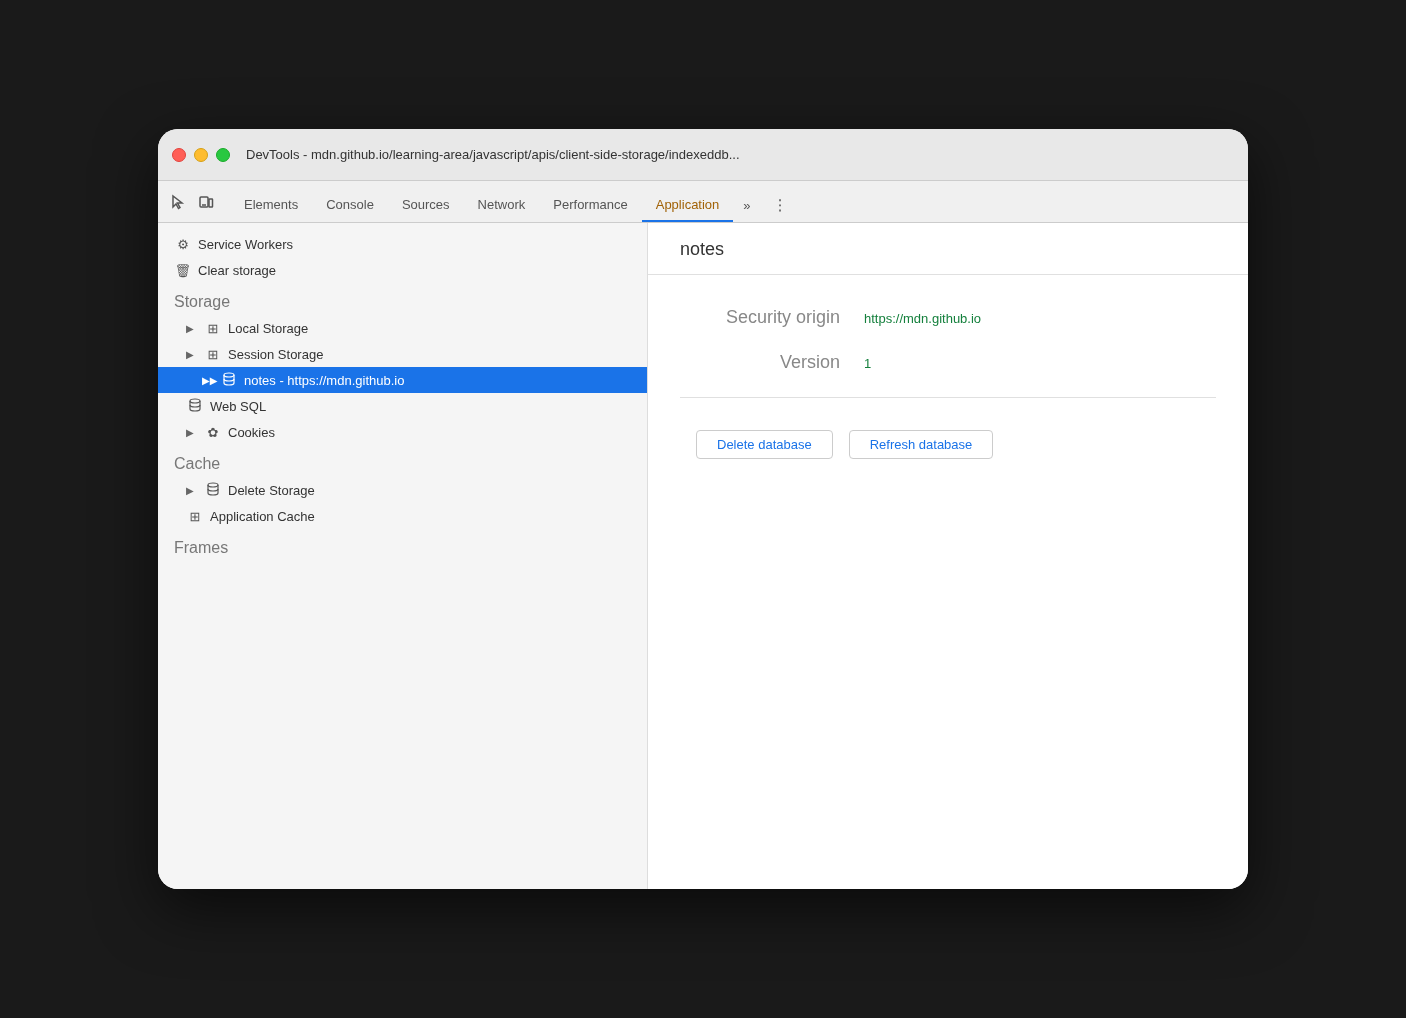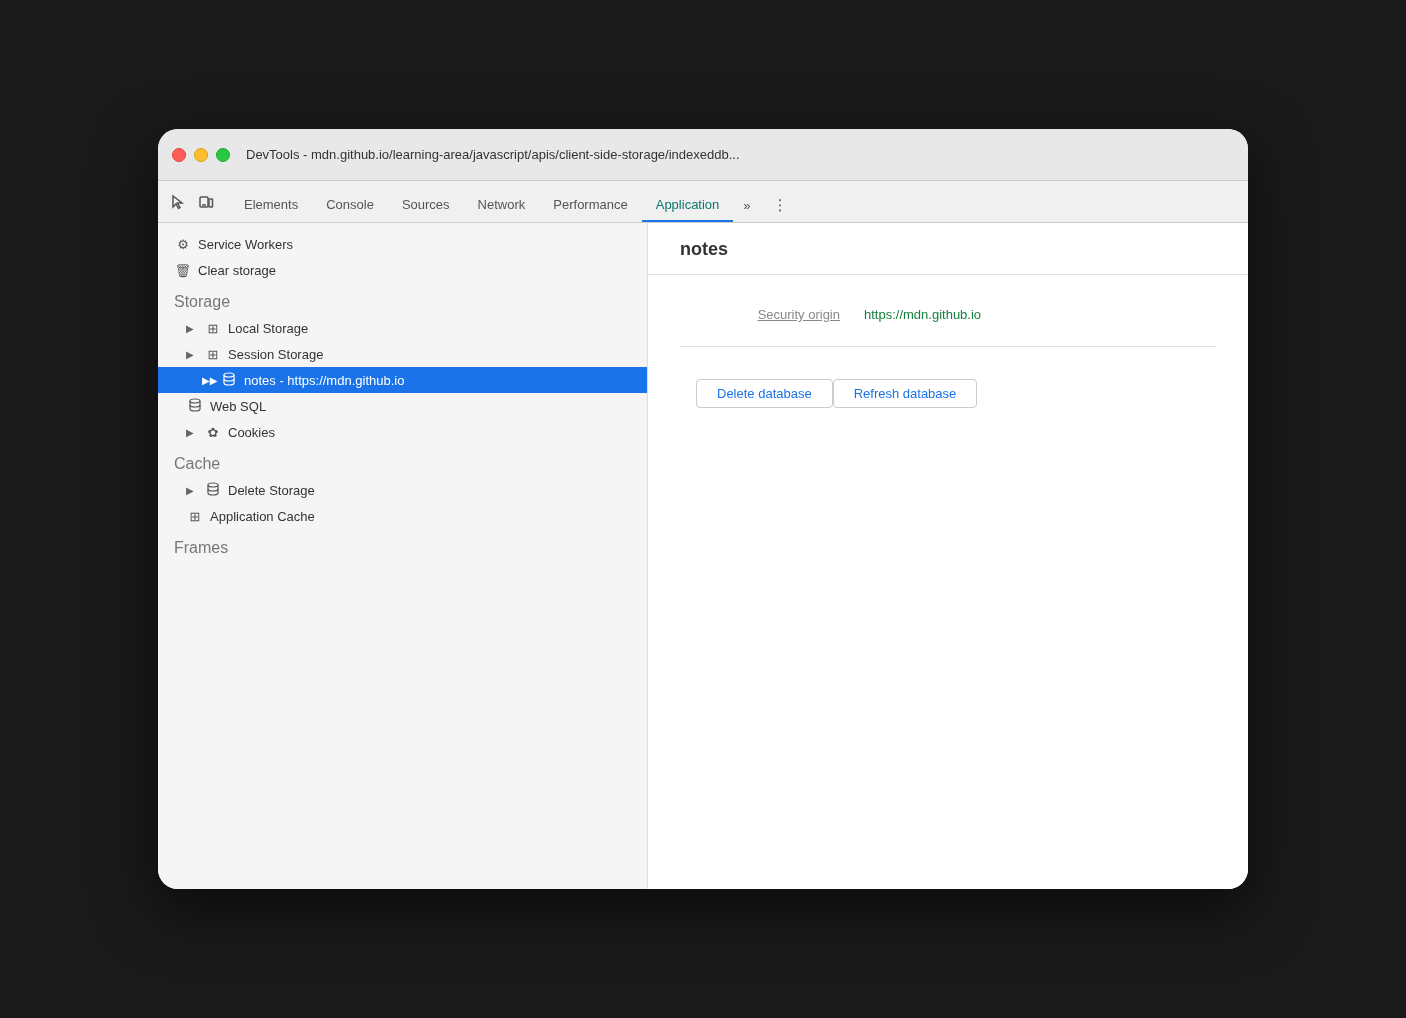--- a/index.html
+++ b/index.html
@@ -84,21 +84,21 @@
     }
     .tab {
       padding: 8px 14px;
       font-size: 13px;
       color: #555;
       cursor: pointer;
       border-bottom: 2px solid transparent;
       white-space: nowrap;
     }
     .tab.active {
-      color: #0f766e;
+      color: #a16207;
       border-bottom: 2px solid #1a73e8;
     }
     .tab-more {
       padding: 8px 10px;
       font-size: 13px;
       color: #555;
       cursor: pointer;
     }
     .tab-menu {
       padding: 8px 8px;
@@ -168,51 +168,51 @@
       flex: 1;
       background: #fff;
       overflow-y: auto;
     }
     .content-header {
       padding: 16px 32px 14px 32px;
       border-bottom: 1px solid #e0e0e0;
     }
     .content-title {
       font-size: 18px;
-      font-weight: 700;
+      font-weight: 400;
       color: #333;
     }
     .content-body {
       padding: 32px;
     }
     .info-row {
       display: flex;
       align-items: baseline;
       margin-bottom: 24px;
     }
     .info-label {
-      font-size: 13px;
+      font-size: 18px;
       color: #888;
       width: 160px;
       text-align: right;
       margin-right: 24px;
       flex-shrink: 0;
-      text-decoration: underline;
     }
     .info-value {
       font-size: 13px;
       color: #15803d;
     }
     .divider {
       border: none;
       border-top: 1px solid #e0e0e0;
       margin: 8px 0 32px 0;
     }
     .buttons-row {
       display: flex;
+      gap: 16px;
       padding-left: 16px;
     }
     .btn {
       padding: 6px 20px;
       border: 1px solid #ccc;
       border-radius: 4px;
       background: #fff;
       font-size: 13px;
       color: #1a73e8;
       cursor: pointer;
@@ -335,20 +335,24 @@
 
     <div class="content">
       <div class="content-header">
         <h1 class="content-title">notes</h1>
       </div>
       <div class="content-body">
         <div class="info-row">
           <span class="info-label">Security origin</span>
           <span class="info-value">https://mdn.github.io</span>
         </div>
+        <div class="info-row">
+          <span class="info-label">Version</span>
+          <span class="info-value">1</span>
+        </div>
         <hr class="divider">
         <div class="buttons-row">
           <button class="btn">Delete database</button>
           <button class="btn">Refresh database</button>
         </div>
       </div>
     </div>
   </div>
 </div>
 

